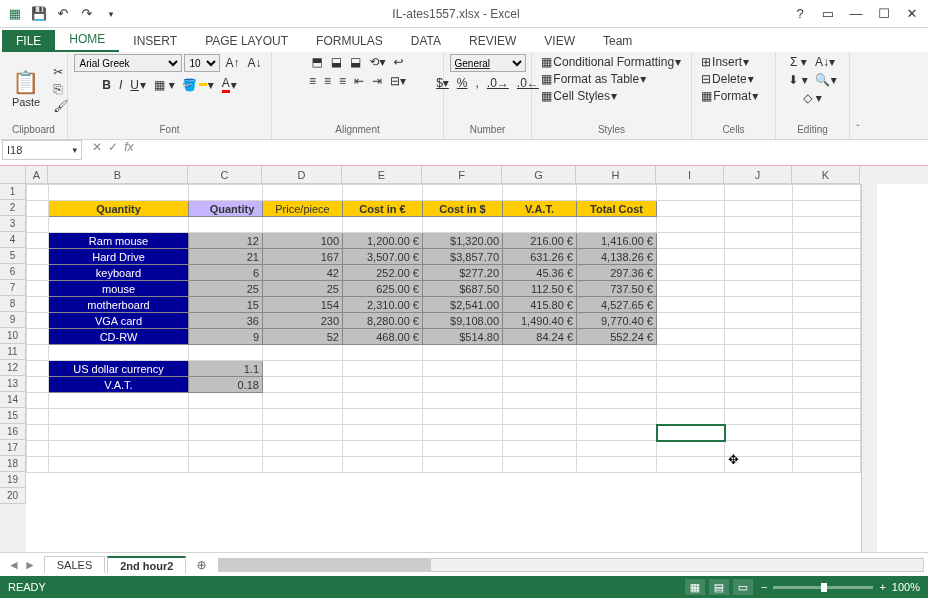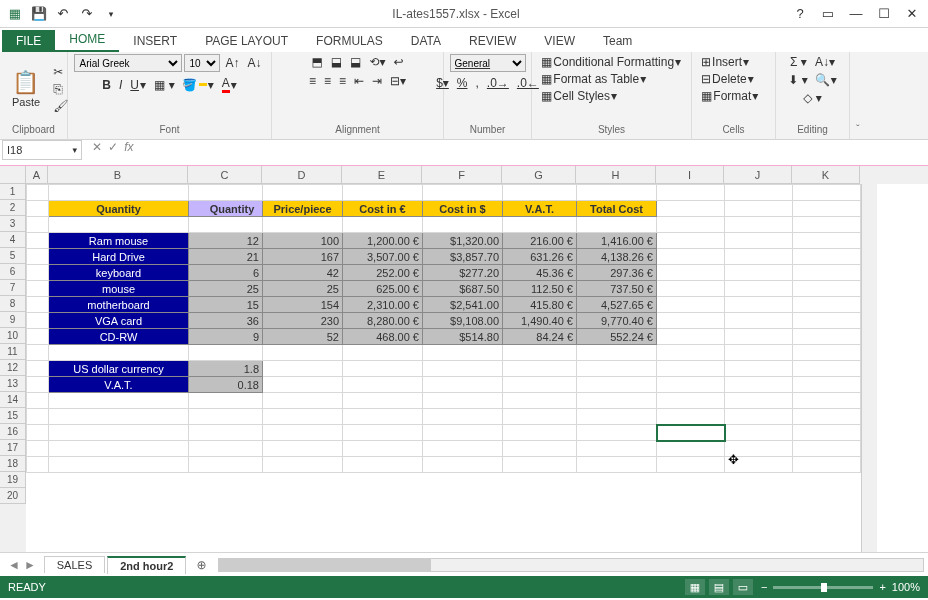--- a/index.html
+++ b/index.html
@@ -297,21 +297,21 @@
               <td></td>
               <td></td>
               <td></td>
               <td></td>
               <td></td>
             </tr>
             <tr>
               <td></td>
               <td class="hdr-row" style="background: rgb(255, 204, 0); font-weight: bold; text-align: center; border: 1px solid rgb(136, 136, 136);">Quantity</td>
               <td class="hdr-row" style="background: #c4b5fd; font-weight: bold; text-align: center; border: 1px solid rgb(136, 136, 136); padding-left: 16px;">Quantity</td>
-              <td class="hdr-row" style="background: rgb(255, 204, 0); font-weight: bold; text-align: center; border: 1px solid rgb(136, 136, 136);">Price/piece</td>
+              <td class="hdr-row" style="background: rgb(255, 204, 0); font-weight: normal; text-align: center; border: 1px solid rgb(136, 136, 136);">Price/piece</td>
               <td class="hdr-row" style="background: rgb(255, 204, 0); font-weight: bold; text-align: center; border: 1px solid rgb(136, 136, 136);">Cost in €</td>
               <td class="hdr-row" style="background: rgb(255, 204, 0); font-weight: bold; text-align: center; border: 1px solid rgb(136, 136, 136);">Cost in $</td>
               <td class="hdr-row" style="background: rgb(255, 204, 0); font-weight: bold; text-align: center; border: 1px solid rgb(136, 136, 136);">V.A.T.</td>
               <td class="hdr-row" style="background: rgb(255, 204, 0); font-weight: bold; text-align: center; border: 1px solid rgb(136, 136, 136);">Total Cost</td>
               <td></td>
               <td></td>
               <td></td>
             </tr>
             <tr>
               <td></td>
@@ -426,21 +426,21 @@
               <td></td>
               <td></td>
               <td></td>
               <td></td>
               <td></td>
               <td></td>
             </tr>
             <tr>
               <td></td>
               <td class="bluecell">US dollar currency</td>
-              <td class="gray num">1.8</td>
+              <td class="gray num">1.1</td>
               <td></td>
               <td></td>
               <td></td>
               <td></td>
               <td></td>
               <td></td>
               <td></td>
               <td></td>
             </tr>
             <tr>

